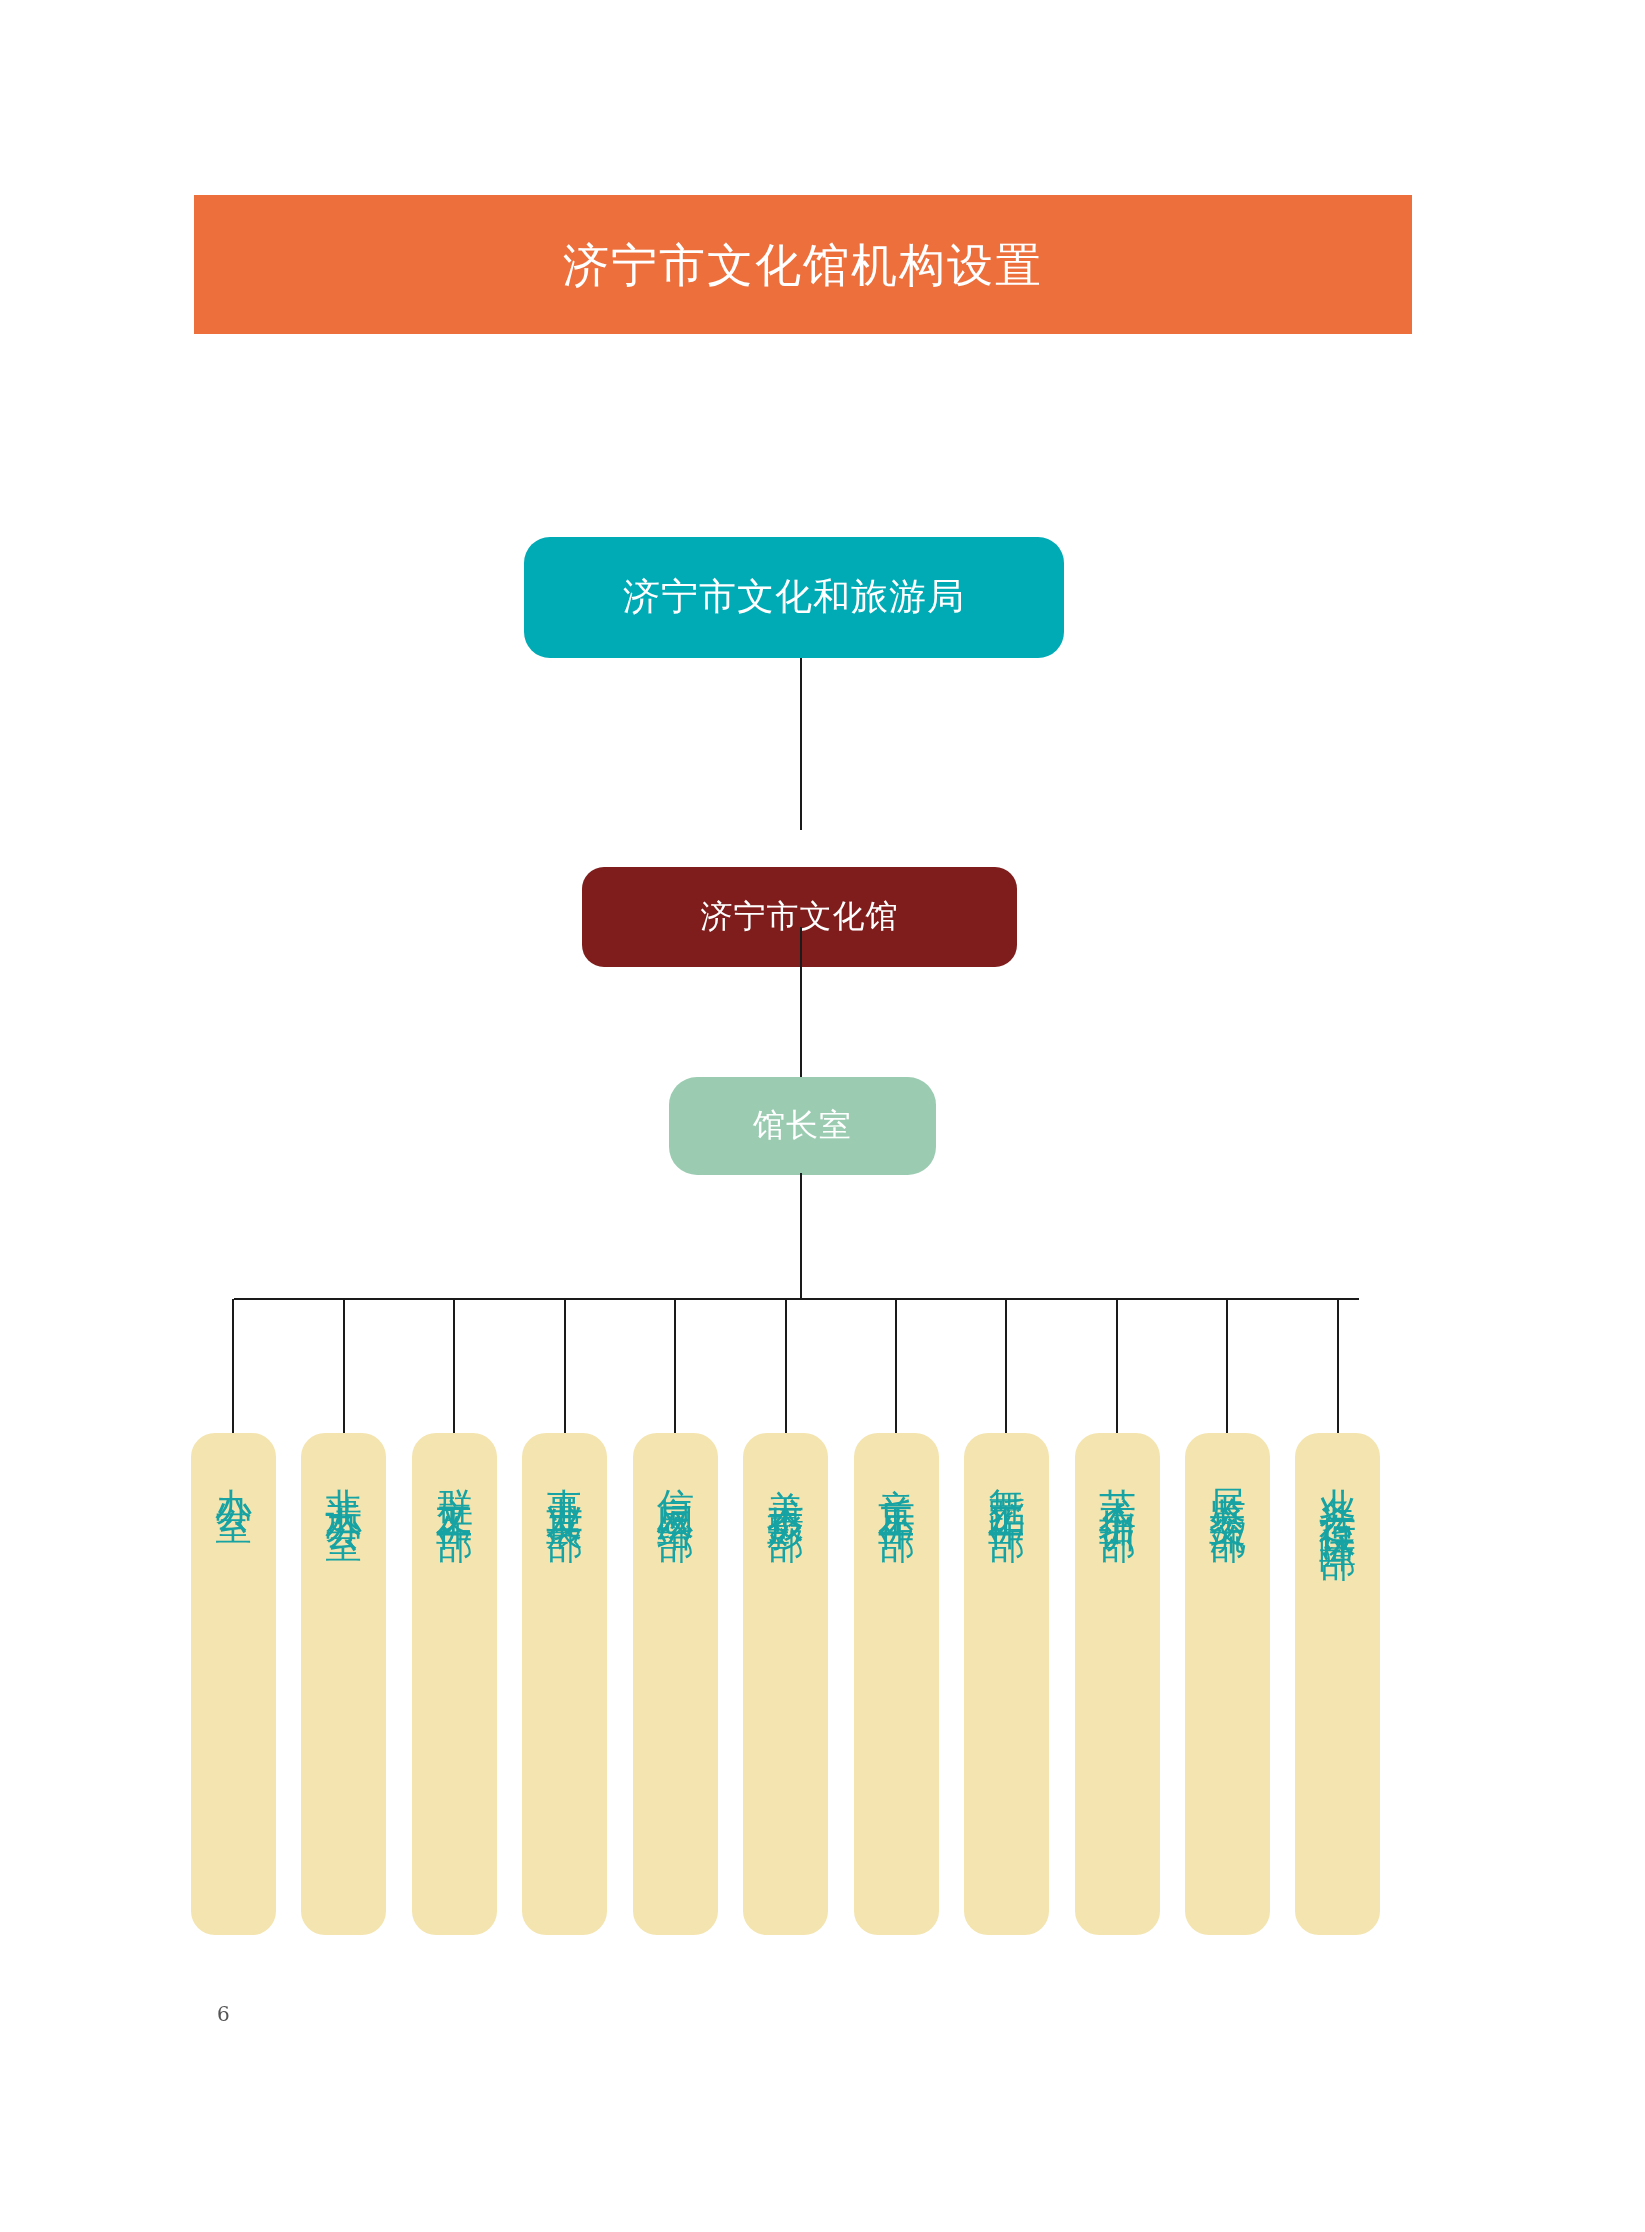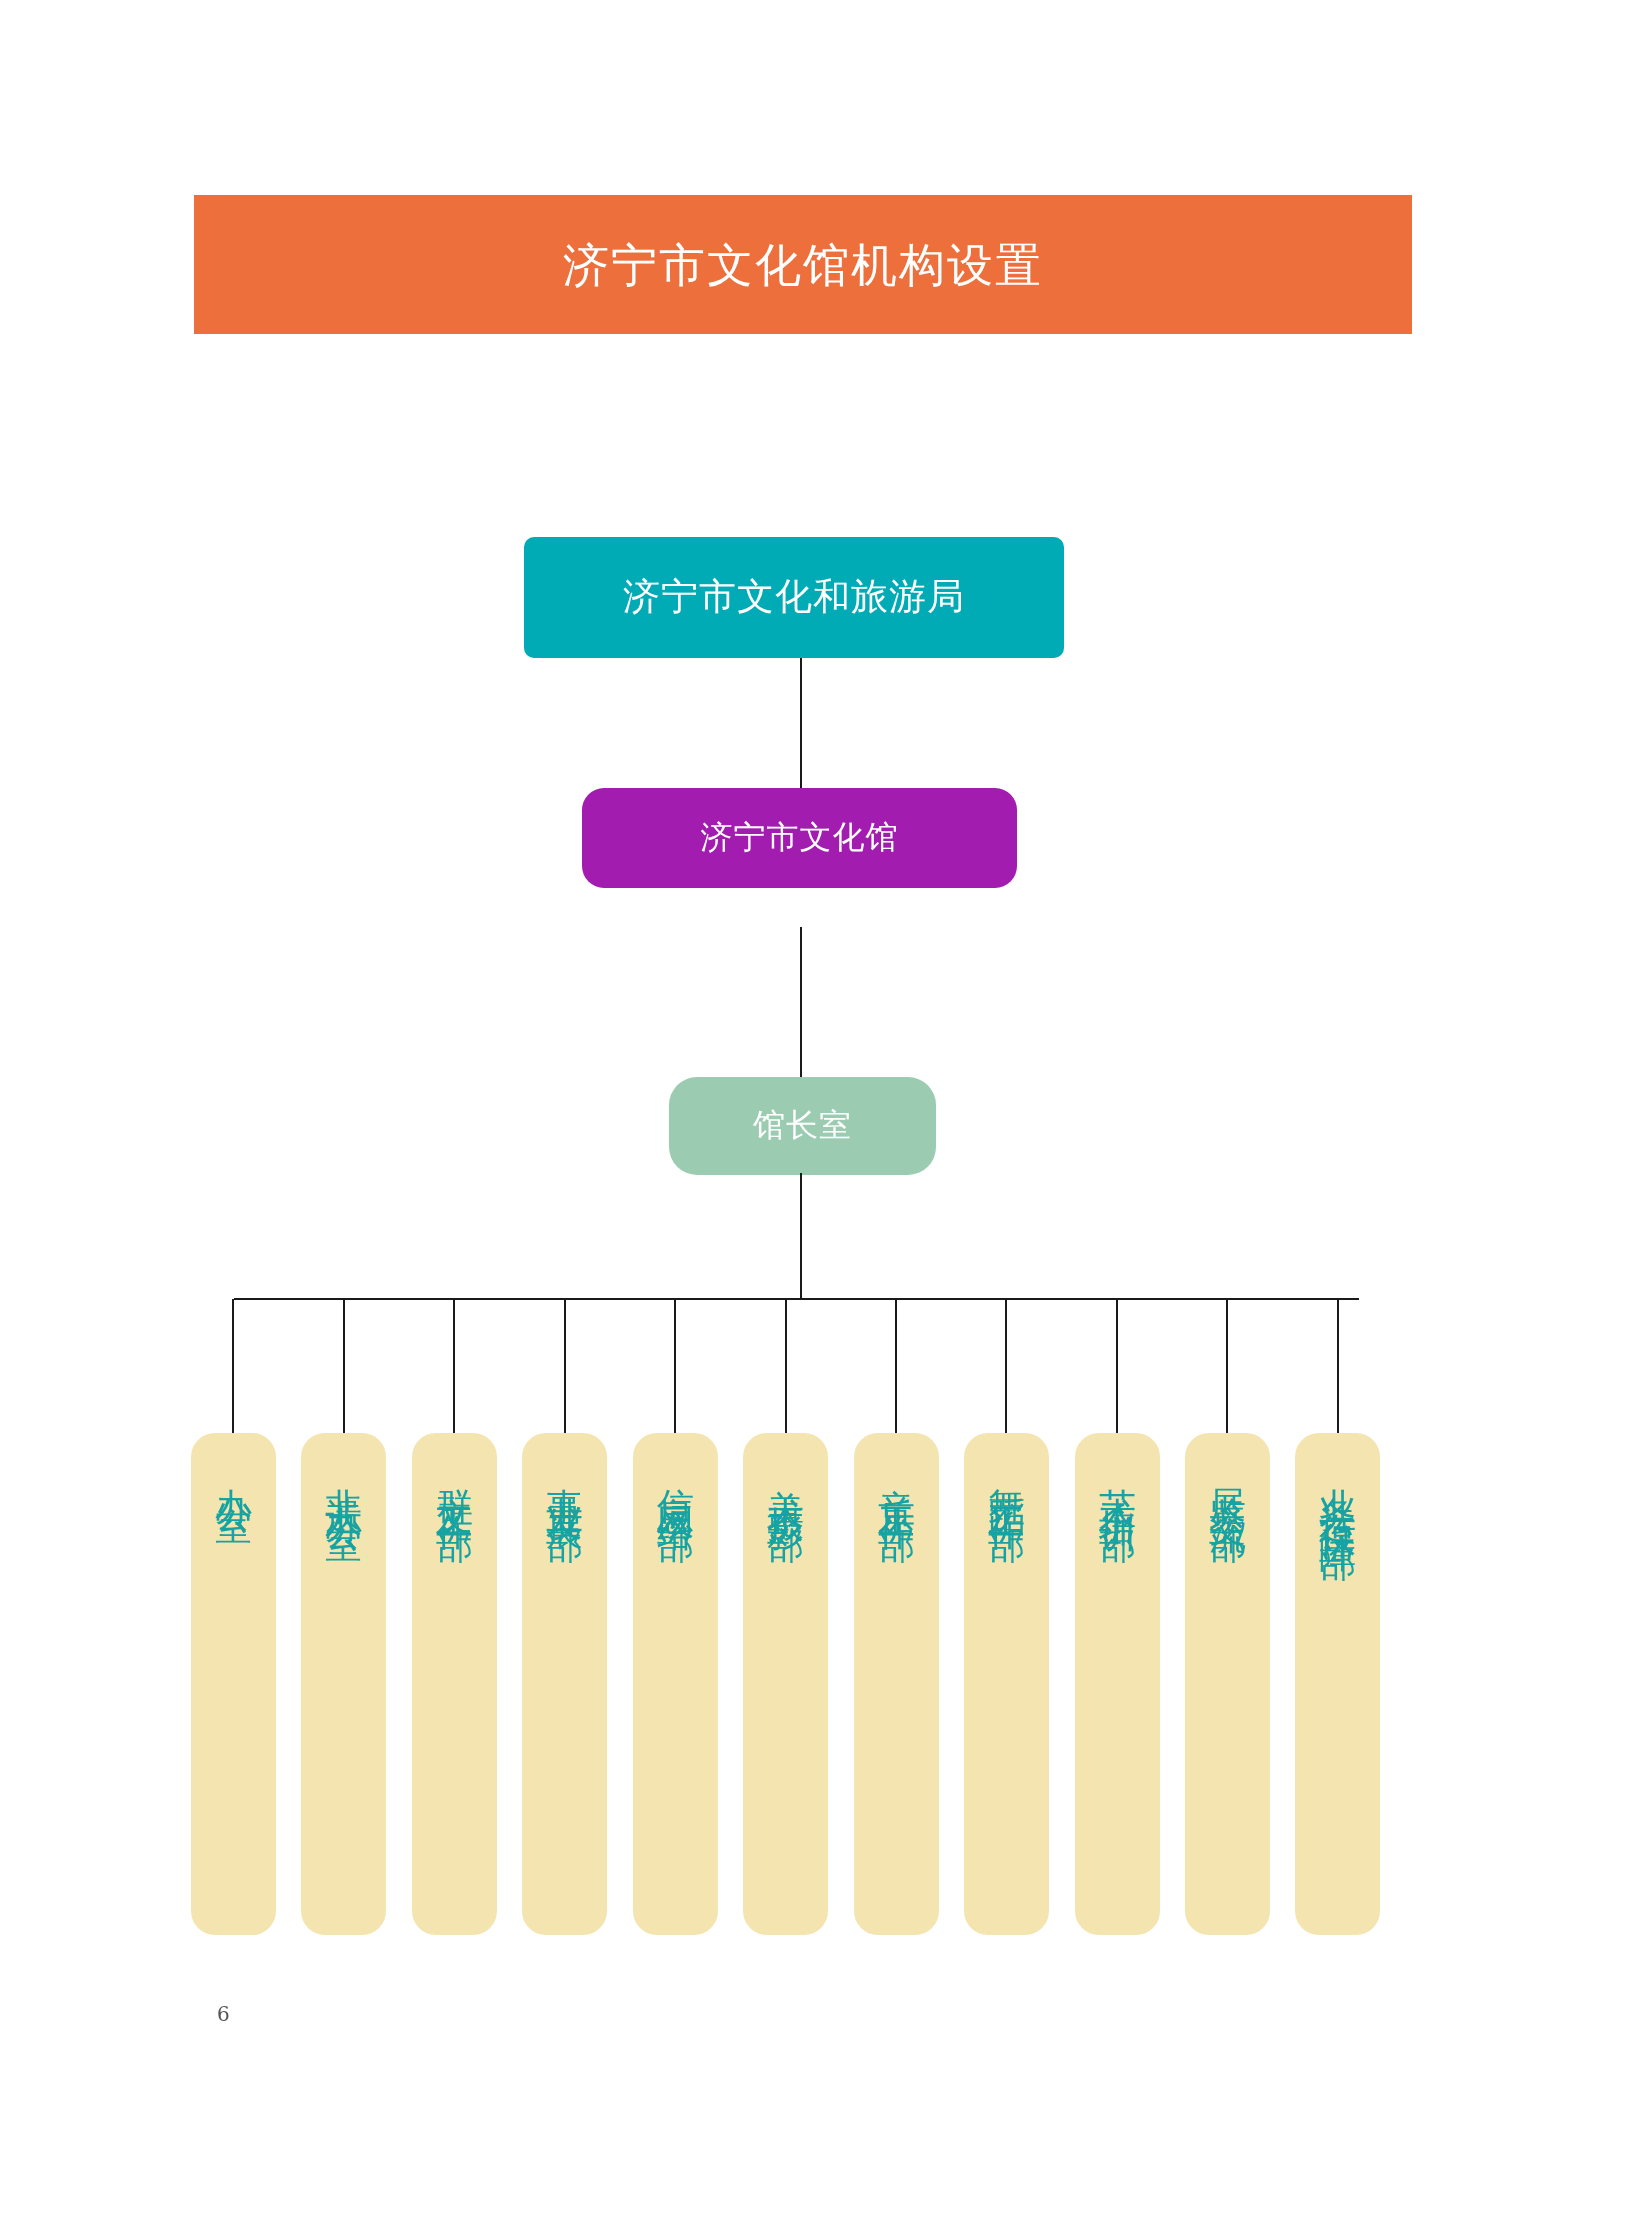--- a/index.html
+++ b/index.html
@@ -49,30 +49,30 @@
     color: #ffffff;
     line-height: 1.1;
     white-space: nowrap;
   }
   .node-bureau {
     left: 524px;
     top: 537px;
     width: 540px;
     height: 121px;
     background: #00ABB5;
-    border-radius: 10px;
+    border-radius: 26px;
     font-size: 37px;
     letter-spacing: 1px;
   }
   .node-center {
     left: 582px;
-    top: 788px;
+    top: 867px;
     width: 435px;
     height: 100px;
-    background: #a21caf;
+    background: #7f1d1d;
     border-radius: 22px;
     font-size: 32px;
     letter-spacing: 1px;
   }
   .node-director {
     left: 669px;
     top: 1077px;
     width: 267px;
     height: 98px;
     background: #9BCCB2;

